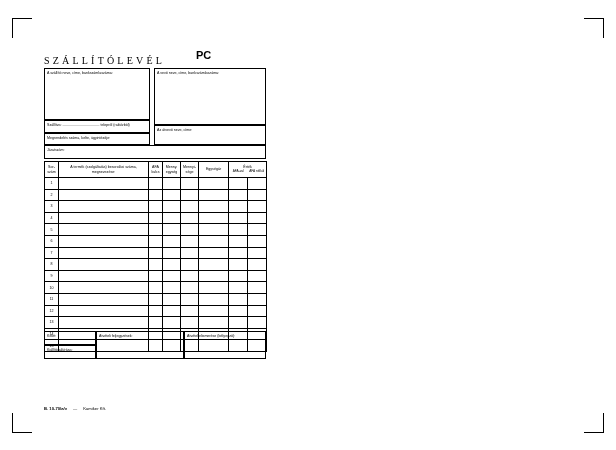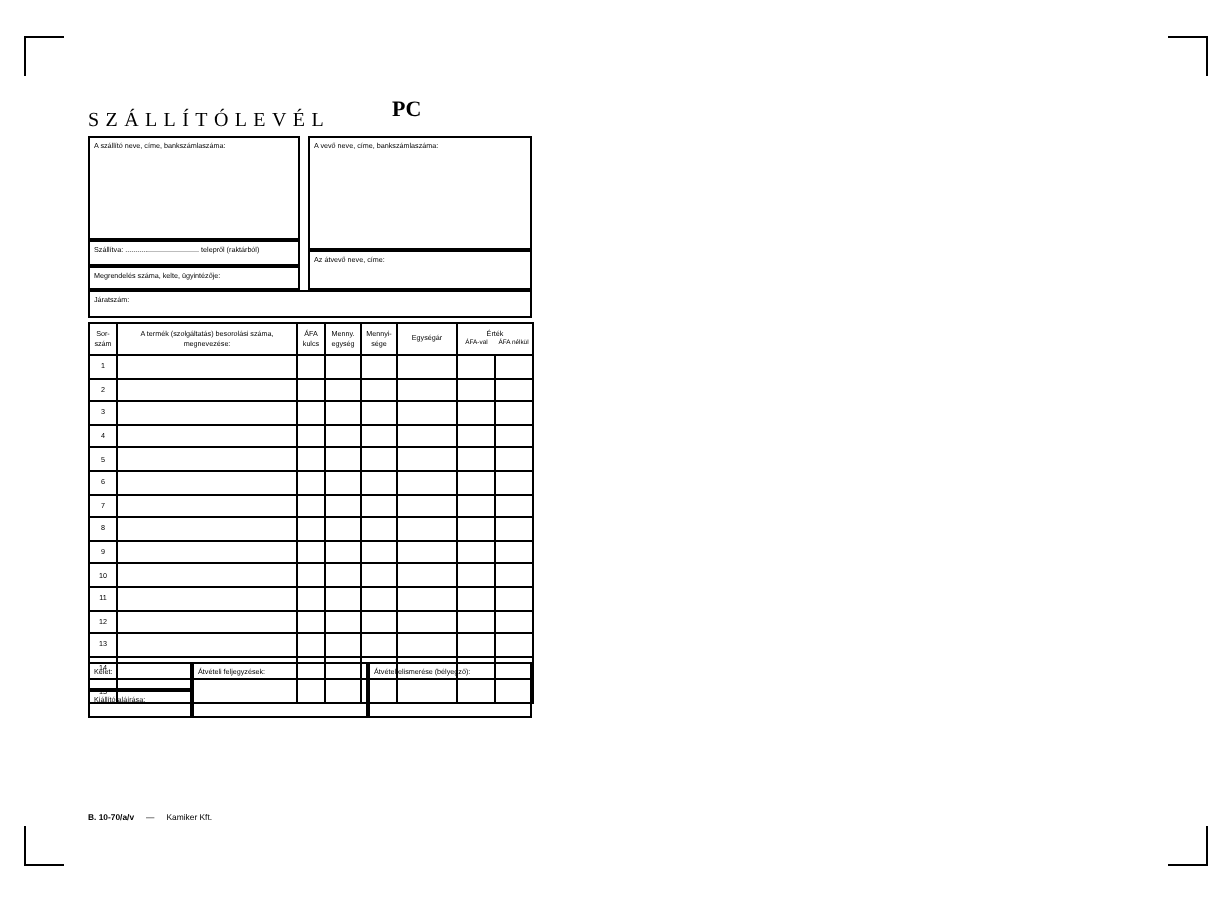--- a/index.html
+++ b/index.html
@@ -49,21 +49,21 @@
     font-weight: normal;
     letter-spacing: 3.2px;
     font-family: "Liberation Serif", serif;
   }
   .pc-label {
     position: absolute;
     left: 152px;
     top: -1px;
     font-size: 11px;
     font-weight: bold;
-    font-family: Liberation Serif, serif;
+    font-family: Liberation Sans, sans-serif;
     text-align: center;
   }
 
   .form {
     position: absolute;
     left: 8px;
     top: 40px;
     width: 252px;
     height: 330px;
   }

